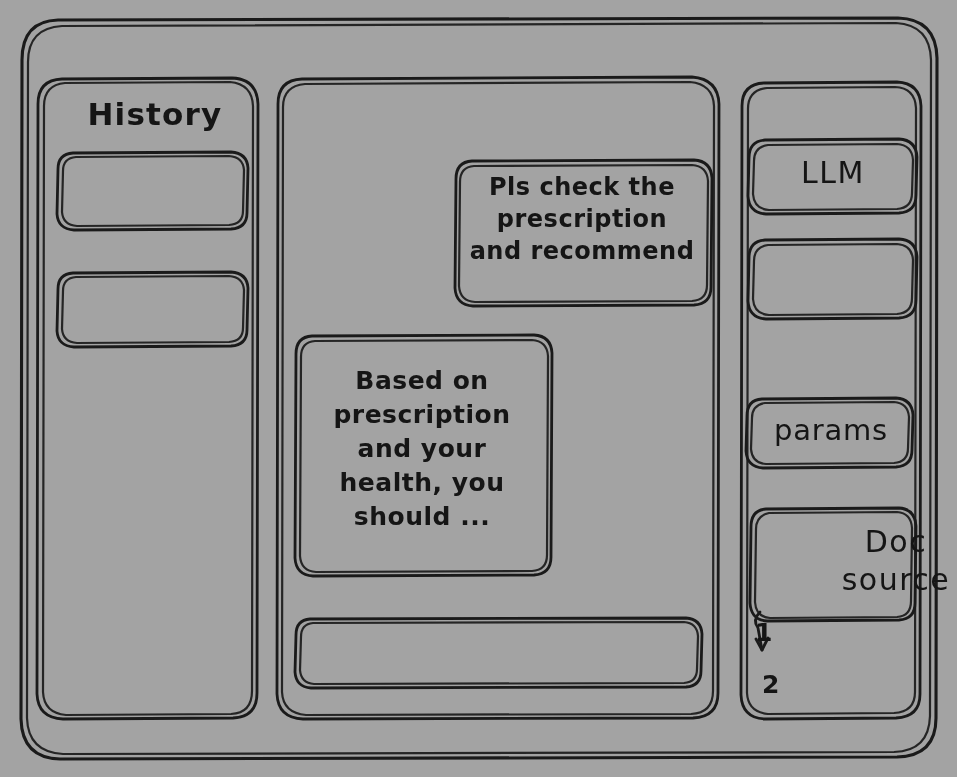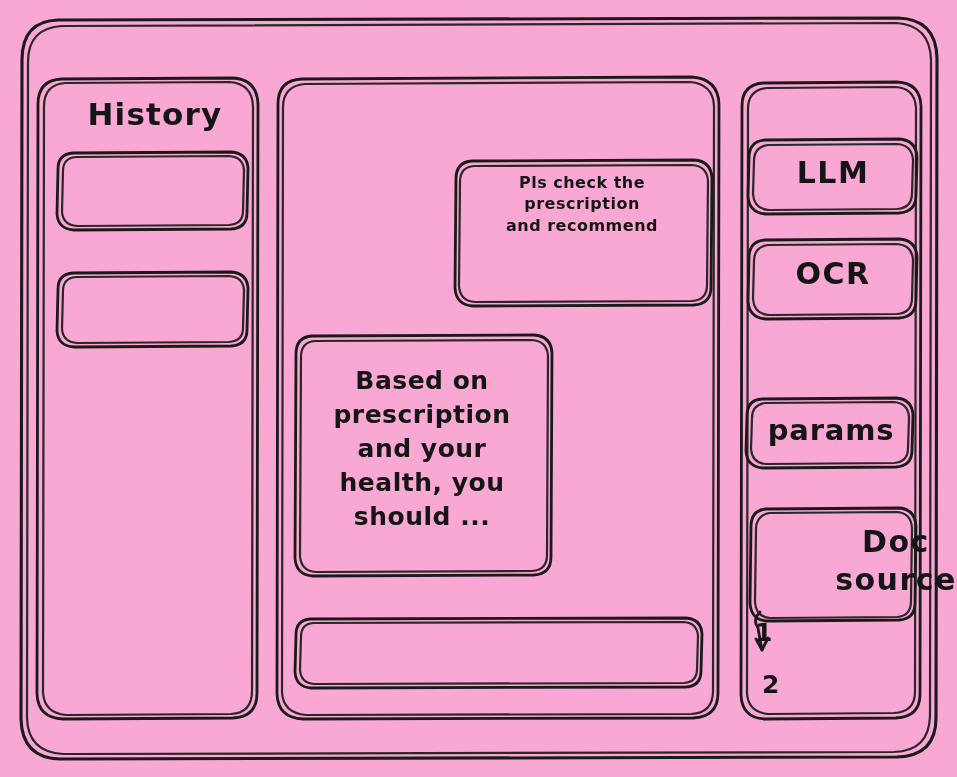--- a/index.html
+++ b/index.html
@@ -12,21 +12,21 @@
     height: 777px;
     overflow: hidden;
     font-family: "DejaVu Sans", sans-serif;
     color: #111111;
   }
 
   #stage {
     position: relative;
     width: 957px;
     height: 777px;
-    background: #f9a8d4;
+    background: #a3a3a3;
   }
 
   
   #sketch {
     position: absolute;
     left: 0;
     top: 0;
     width: 957px;
     height: 777px;
     pointer-events: none;
@@ -58,28 +58,28 @@
     font-size: 31px;
     letter-spacing: 1.2px;
     font-weight: 700;
   }
 
   #history-title { left: 60px; top: 96px; width: 190px; }
   #agent-title   { left: 300px; top: 98px; width: 420px; font-size: 33px; }
 
   #bubble-user-text {
     left: 456px; top: 172px; width: 252px;
-    font-size: 16px; line-height: 1.33; font-weight: 600;
+    font-size: 24px; line-height: 1.33; font-weight: 600;
   }
   #bubble-agent-text {
     left: 296px; top: 348px; width: 252px;
     font-size: 25px; line-height: 1.36; font-weight: 600; margin-top: 16px;
   }
 
-  .tool-label { font-size: 30px; font-weight: 700; letter-spacing: 1.5px; }
+  .tool-label { font-size: 30px; font-weight: 400; letter-spacing: 1.5px; }
   #tool-llm    { left: 752px; top: 155px; width: 162px; }
   #tool-ocr    { left: 752px; top: 256px; width: 162px; }
   #tool-params { left: 748px; top: 413px; width: 166px; font-size: 29px; letter-spacing: 0.8px; }
   #tool-doc    { left: 750px; top: 523px; width: 196px; font-size: 30px; line-height: 1.25; padding-left: 48px; }
 
   .src-num {
     position: absolute;
     font-family: "DejaVu Sans", sans-serif;
     font-size: 25px;
     font-weight: 700;
@@ -165,21 +165,20 @@
 should ...</div>
 
   <div class="hit" style="left:295px;top:618px;width:408px;height:71px;" title=""></div>
 
   <div class="hit" style="left:741px;top:82px;width:181px;height:638px;"></div>
 
   <div class="hit" style="left:748px;top:139px;width:170px;height:76px;"></div>
   <div class="lbl tool-label" id="tool-llm">LLM</div>
 
   <div class="hit" style="left:748px;top:239px;width:170px;height:81px;"></div>
-  <div class="lbl tool-label" id="tool-ocr">OCR</div>
 
   <div class="hit" style="left:746px;top:398px;width:168px;height:71px;"></div>
   <div class="lbl tool-label" id="tool-params">params</div>
 
   <div class="hit" style="left:750px;top:508px;width:167px;height:114px;"></div>
   <div class="lbl tool-label" id="tool-doc">Doc
 source</div>
 
   <div class="src-num" id="src-num-1">1</div>
   <div class="src-num" id="src-num-2">2</div>

